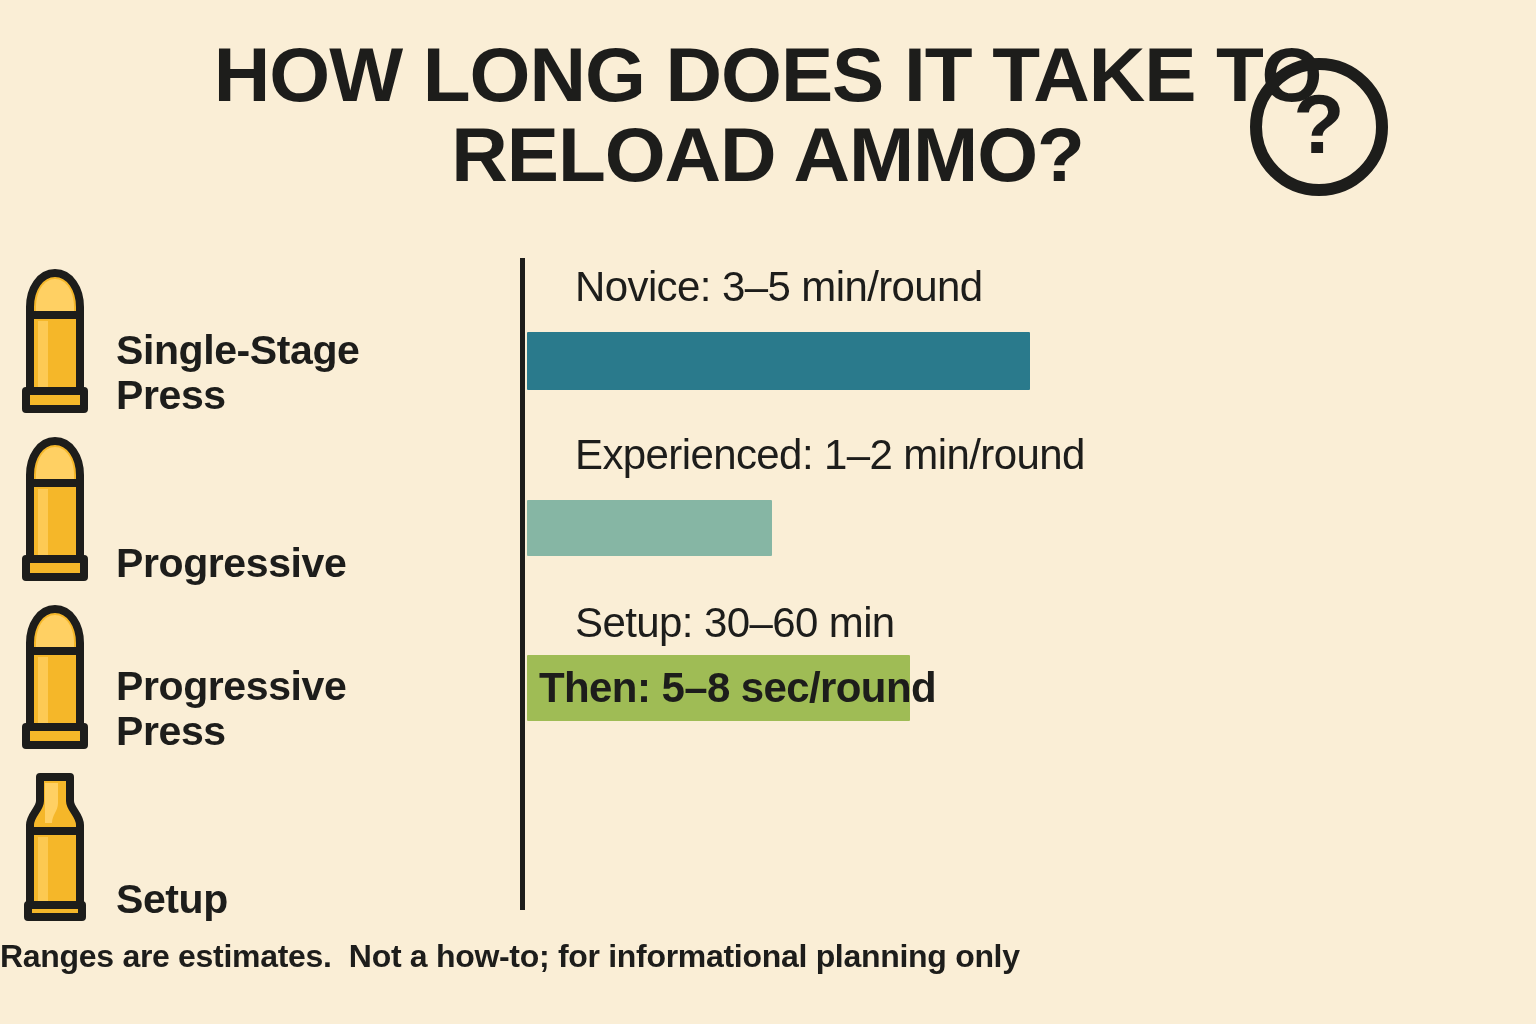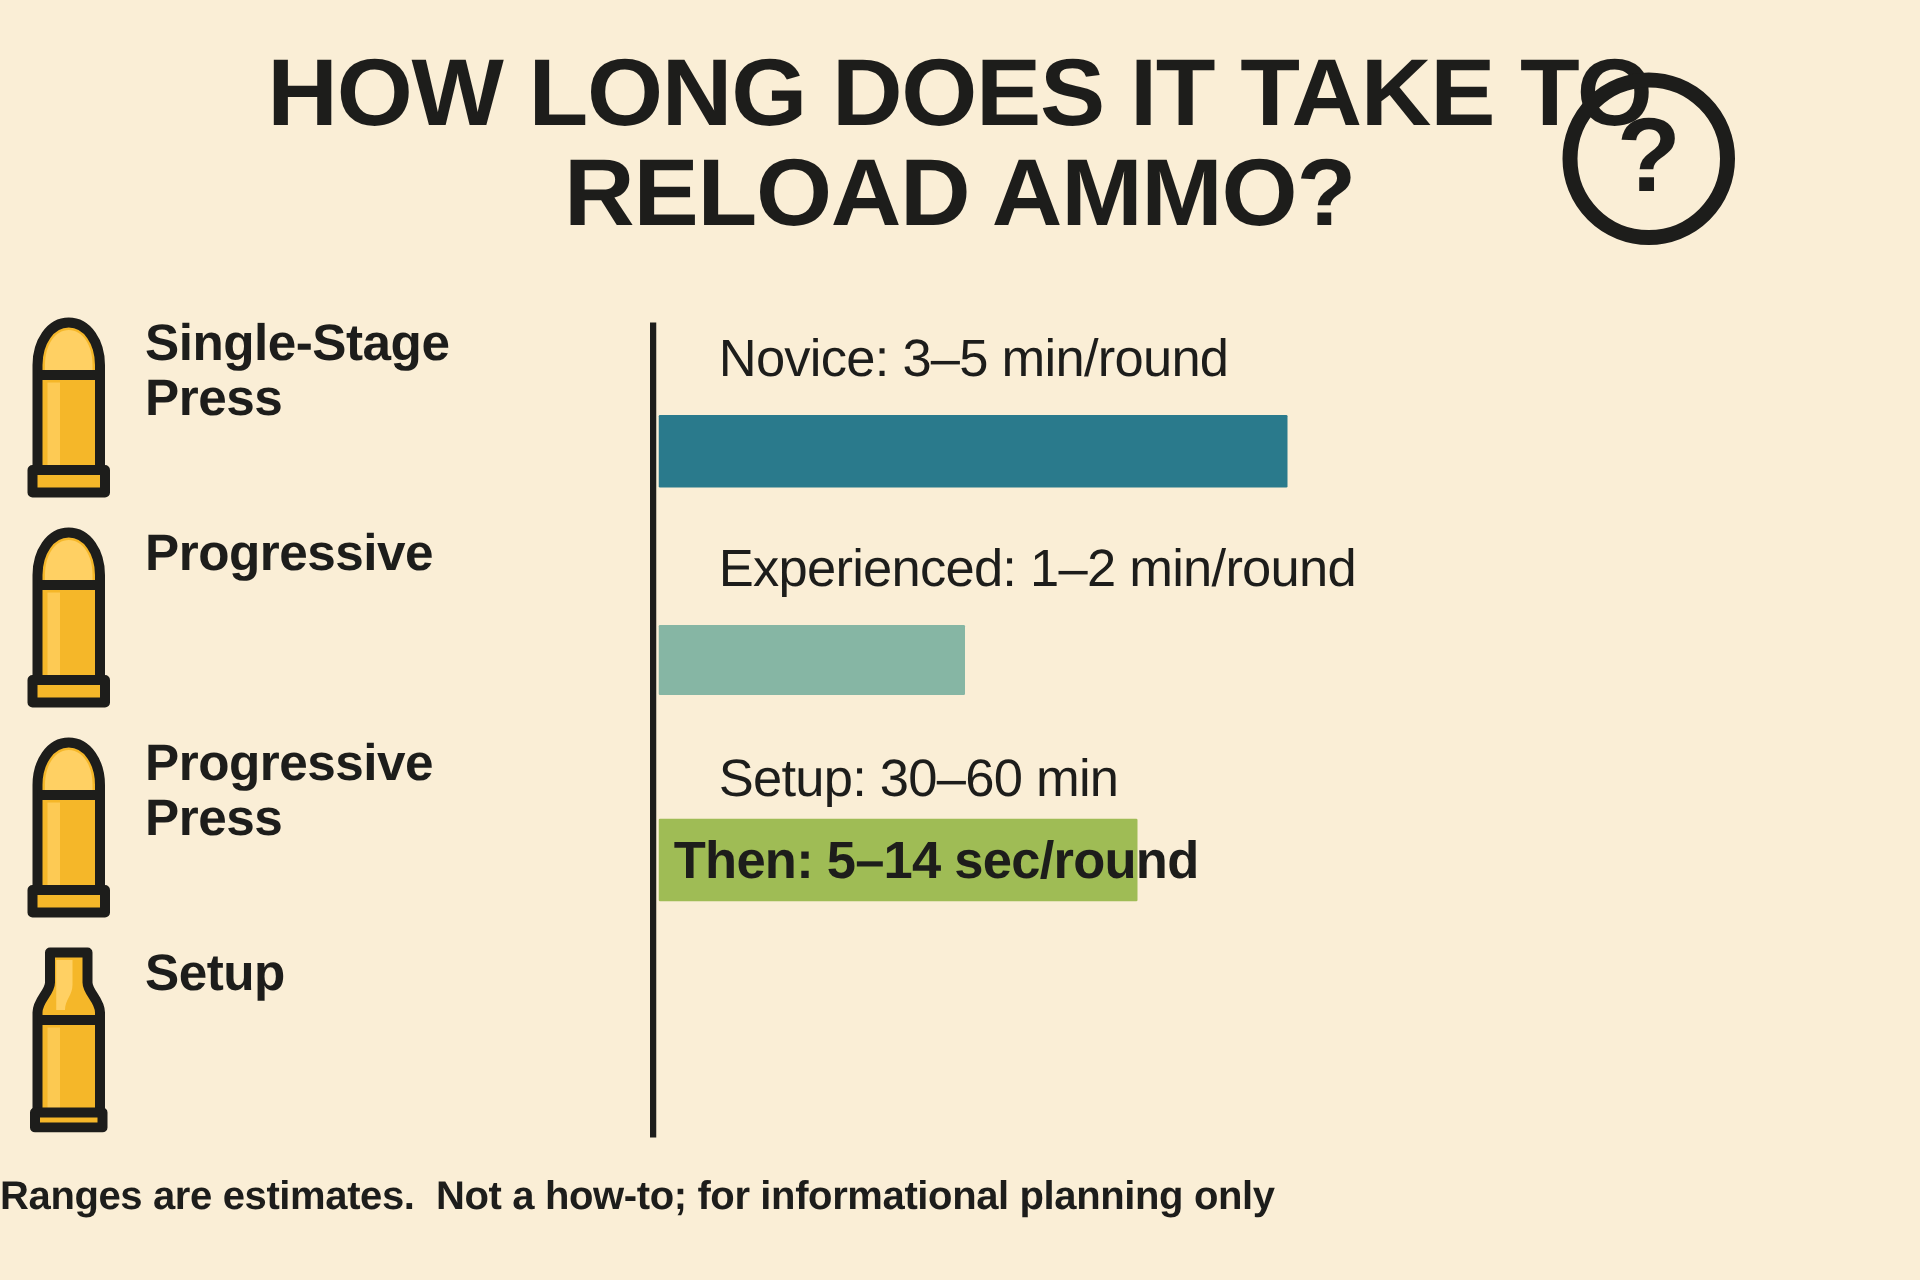--- a/index.html
+++ b/index.html
@@ -104,21 +104,21 @@
   .row.r3 { top: 504px; }
 
   
   .cat {
     position: absolute;
     left: 0;
     top: 0;
     width: 520px;
     height: 165px;
     display: flex;
-    align-items: flex-start;
+    align-items: flex-end;
   }
   .bullet-icon {
     width: 74px;
     min-width: 74px;
     height: 150px;
     margin-left: 18px;
     display: block;
   }
   .cat-label {
     font-family: "Liberation Sans", sans-serif;
@@ -252,21 +252,21 @@
           <path d="M8 124 L66 124 L66 142 L8 142 Z" fill="#f5b729" stroke="#1d1d1b" stroke-width="8" stroke-linejoin="round"></path>
         </svg>
         <div class="cat-label">
           <div>Progressive</div>
           <div>Press</div>
         </div>
       </div>
       <div class="vals">
         <div class="val-caption">Setup: 30–60 min</div>
         <div class="bar" style="top:67px;height:66px;width:383px;background:#9fbc55;"></div>
-        <div class="bar-text dark" style="top:79px;">Then: 5–14 sec/round</div>
+        <div class="bar-text dark" style="top:79px;">Then: 5–8 sec/round</div>
       </div>
     </div>
 
     <div class="row r3">
       <div class="cat align-mid">
         <svg class="bullet-icon" viewBox="0 0 74 150">
           <path d="M22 6 L52 6 L52 30 C52 38 62 44 62 54 L62 138 L12 138 L12 54 C12 44 22 38 22 30 Z" fill="#f5b729" stroke="#1d1d1b" stroke-width="8" stroke-linejoin="round"></path>
           <path d="M27 12 L40 12 L40 32 C40 40 34 44 34 52 L27 52 Z" fill="#ffd063"></path>
           <line x1="12" y1="60" x2="62" y2="60" stroke="#1d1d1b" stroke-width="8"></line>
           <rect x="20" y="66" width="10" height="68" fill="#ffd063" opacity="0.7"></rect>

